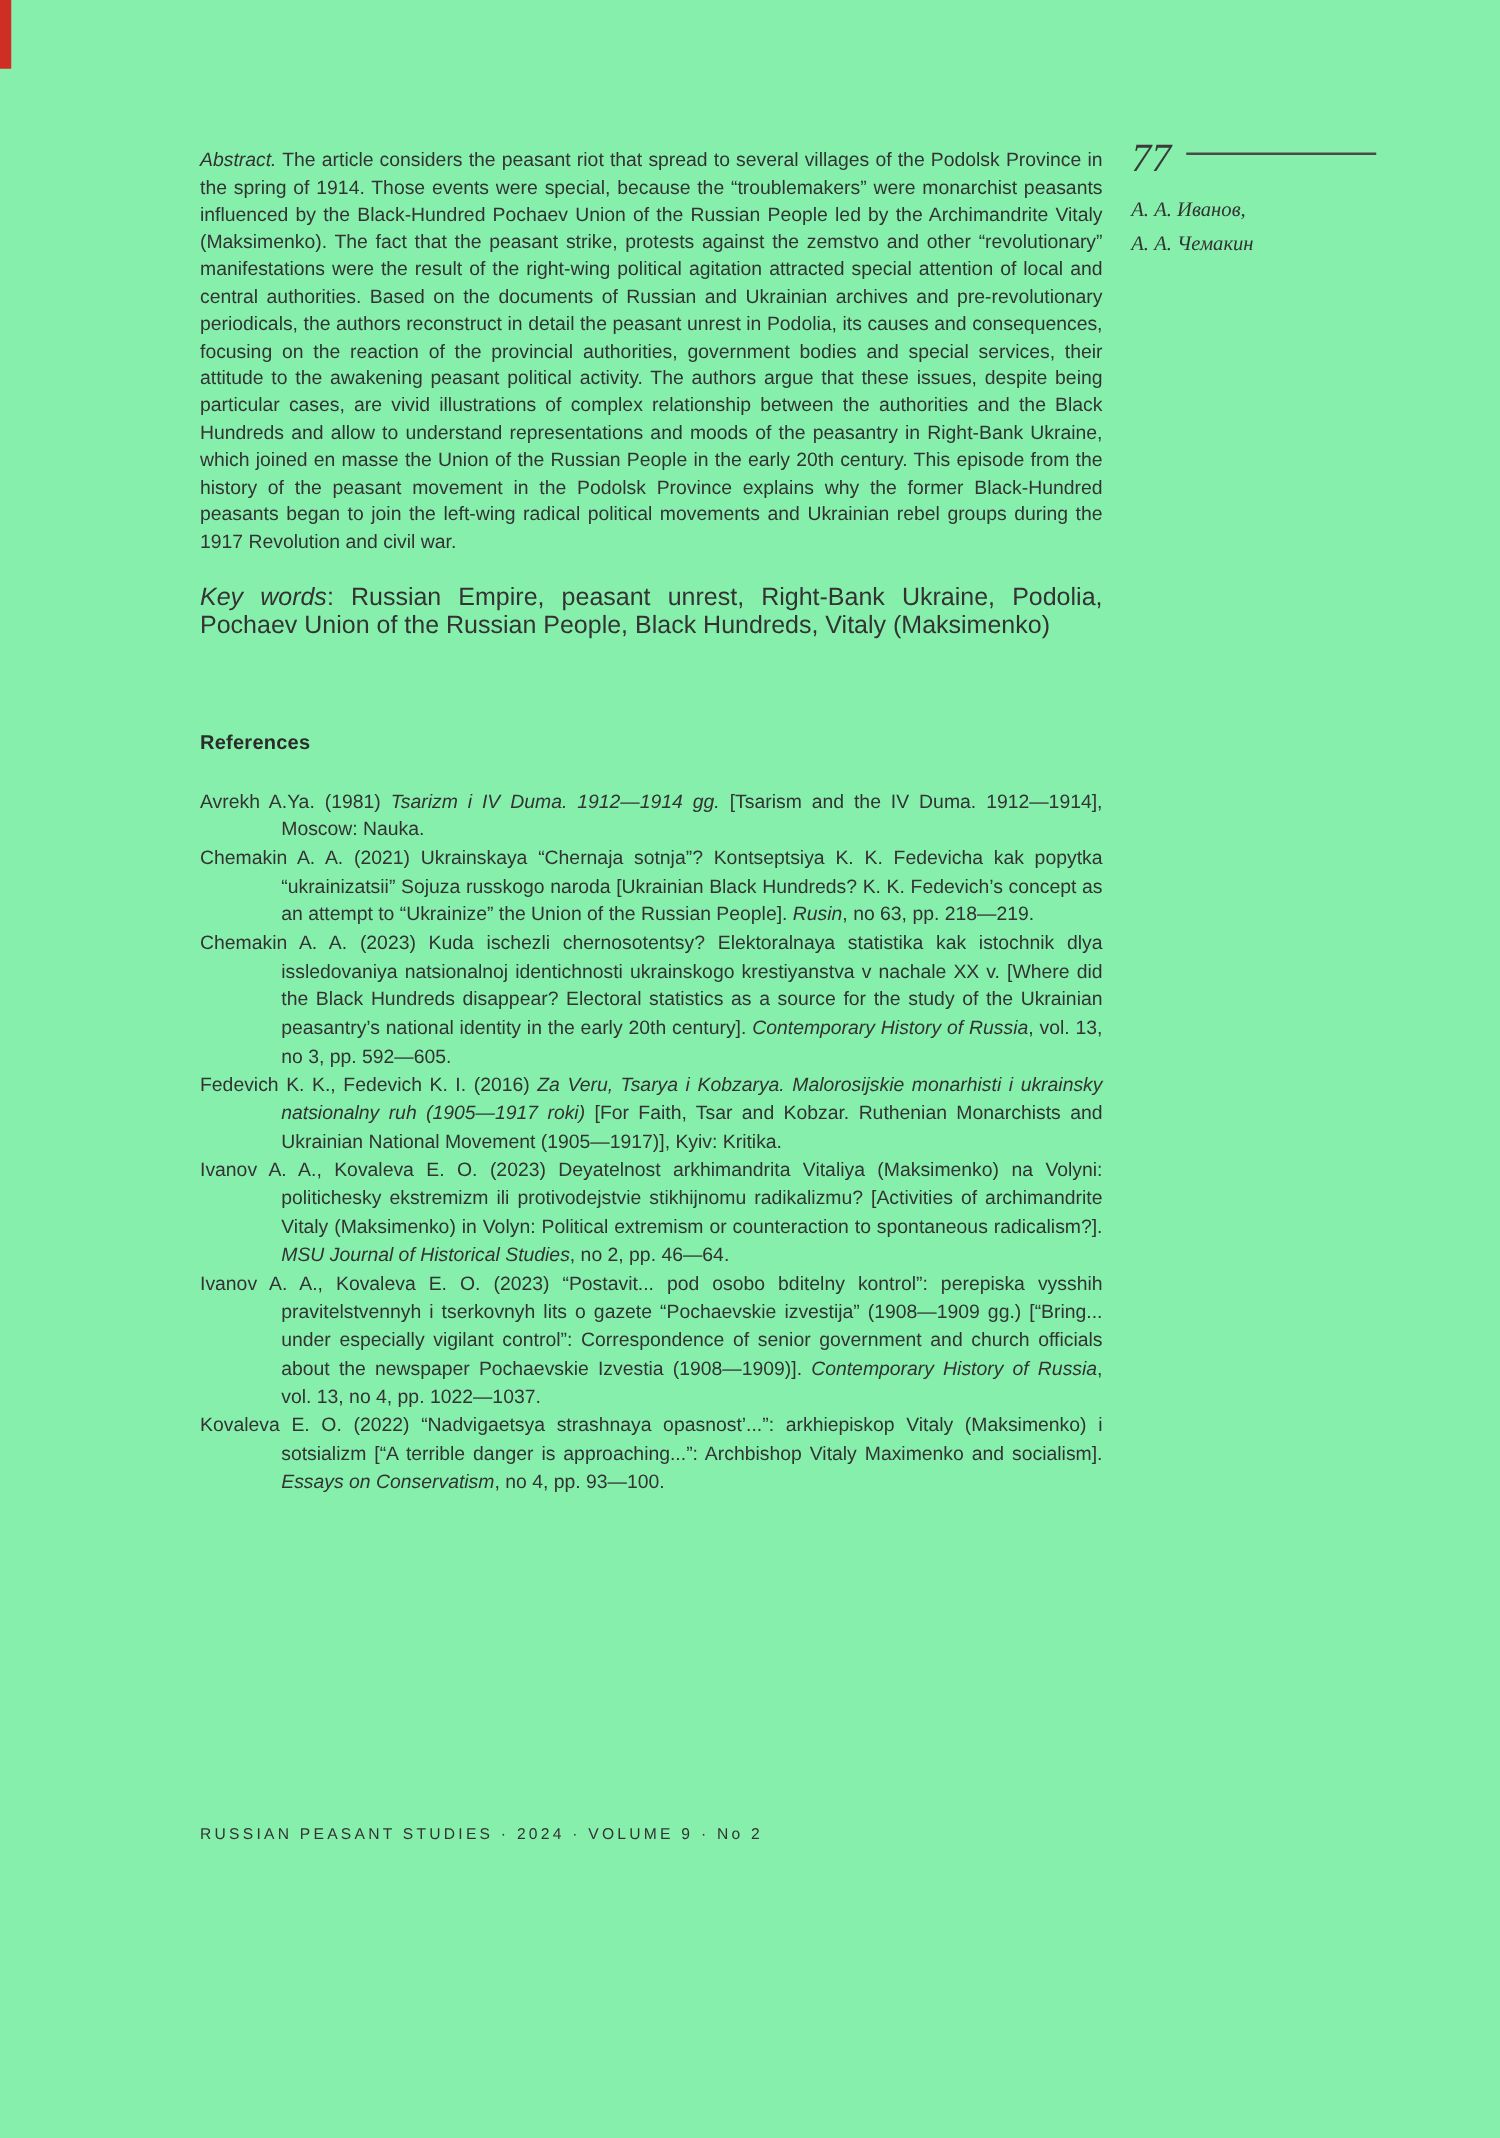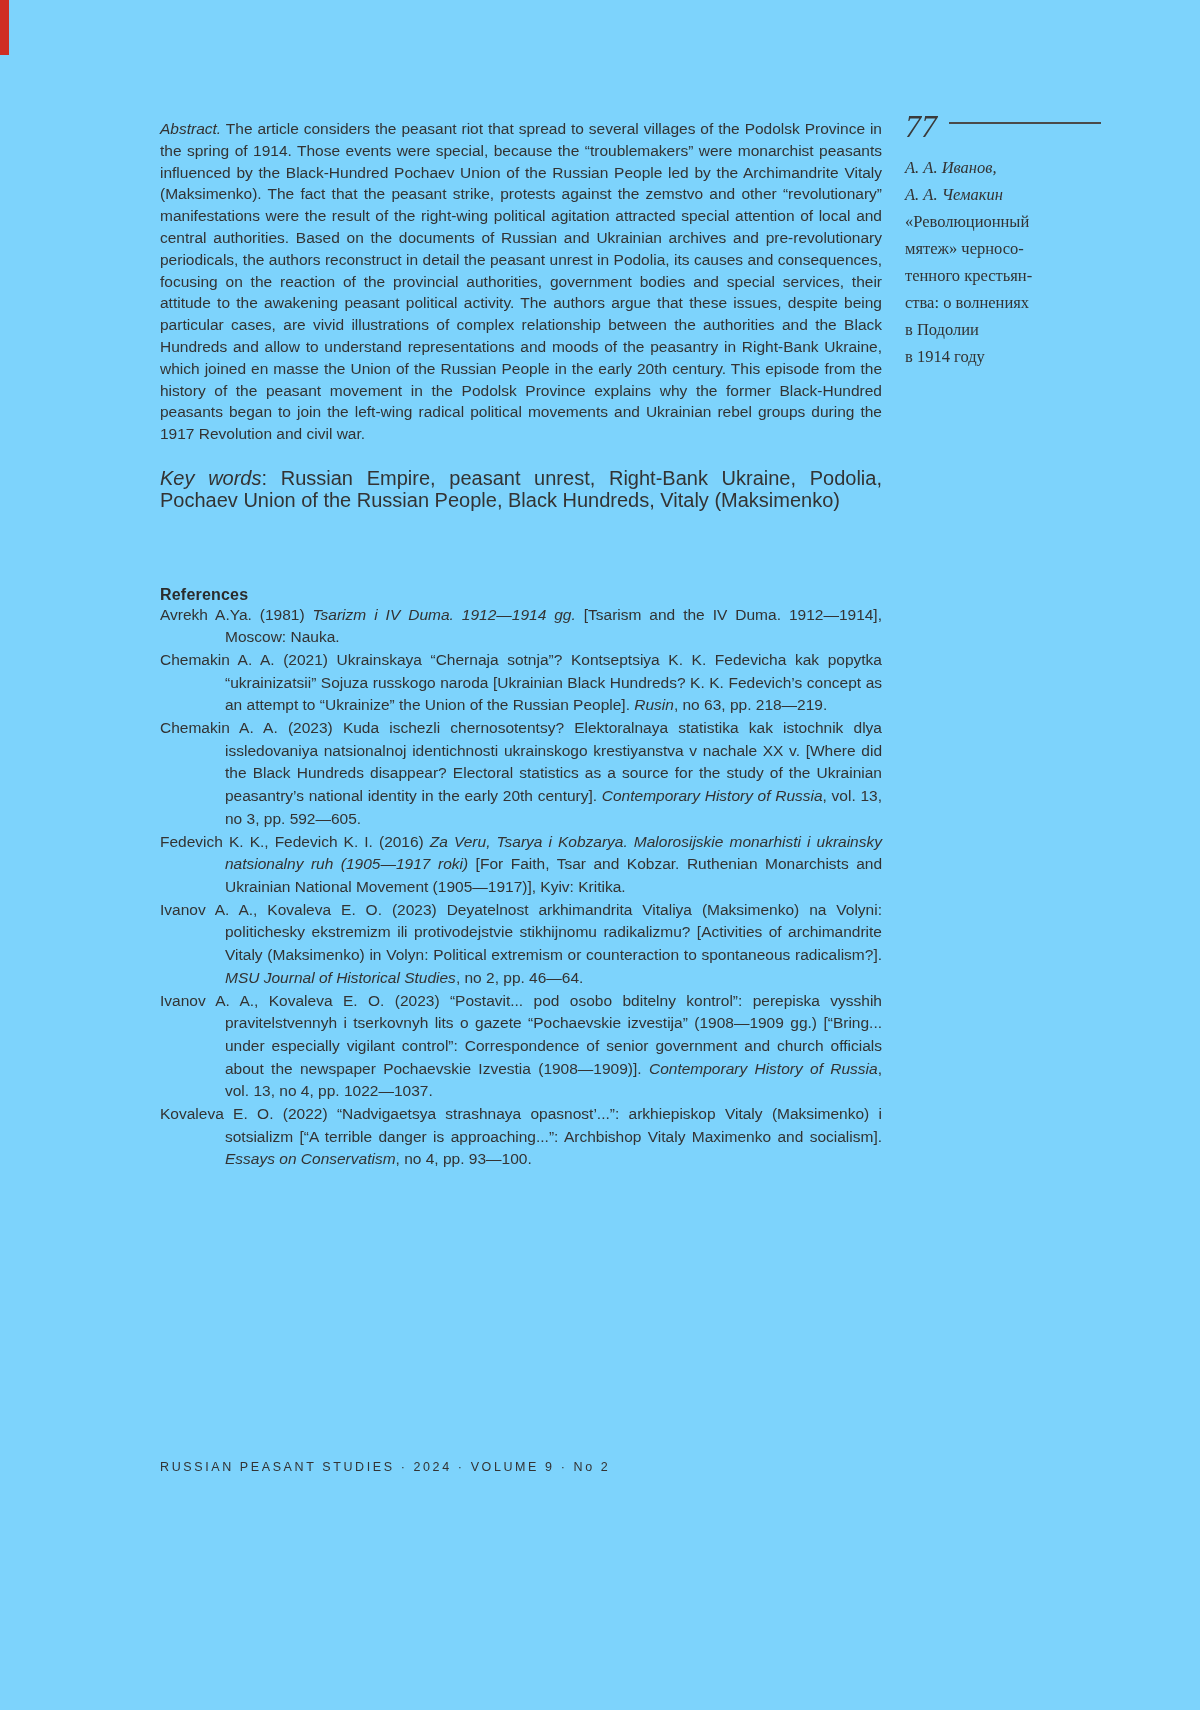--- a/index.html
+++ b/index.html
@@ -1,20 +1,20 @@
 <!DOCTYPE html>
 <html><head>
 <meta charset="utf-8">
 <style>
   html, body { margin: 0; padding: 0; background: #e9e9e9; }
   .page {
     position: relative;
     width: 1200px;
     height: 1710px;
-    background: #7dd3fc;
+    background: #86efac;
     font-family: "Liberation Sans", sans-serif;
     color: #333333;
     overflow: hidden;
     margin: 0 auto;
   }
   .red-mark {
     position: absolute;
     left: 0; top: 0;
     width: 9px; height: 55px;
     background: #cf2e24;
@@ -38,21 +38,21 @@
     text-align: justify;
   }
   .ref-heading {
     margin: 74px 0 0 0;
     font-size: 16px;
     font-weight: bold;
     color: #2b2b2b;
     letter-spacing: 0.2px;
     font-family: Liberation Sans, sans-serif;
   }
-  .ref-list { }
+  .ref-list { margin-top: 27px; }
   .ref-item {
     margin: 0;
     font-size: 15.5px;
     line-height: 22.7px;
     text-align: justify;
     padding-left: 65px;
     text-indent: -65px;
   }
   .sidebar {
     position: absolute;
@@ -127,25 +127,17 @@
 
   <div class="sidebar">
     <div class="pagenum-row">
       <span class="pagenum">77</span>
       <span class="pagenum-rule"></span>
     </div>
     <div class="side-authors">
         <div>А. А. Иванов,</div>
         <div>А. А. Чемакин</div>
       </div>
-    <div class="side-title">
-        <div>«Революционный</div>
-        <div>мятеж» черносо-</div>
-        <div>тенного крестьян-</div>
-        <div>ства: о волнениях</div>
-        <div>в Подолии</div>
-        <div>в 1914 году</div>
-      </div>
   </div>
 
   <div class="footer">RUSSIAN PEASANT STUDIES · 2024 · VOLUME 9 · No 2</div>
 
 </div>
 
 </body></html>

